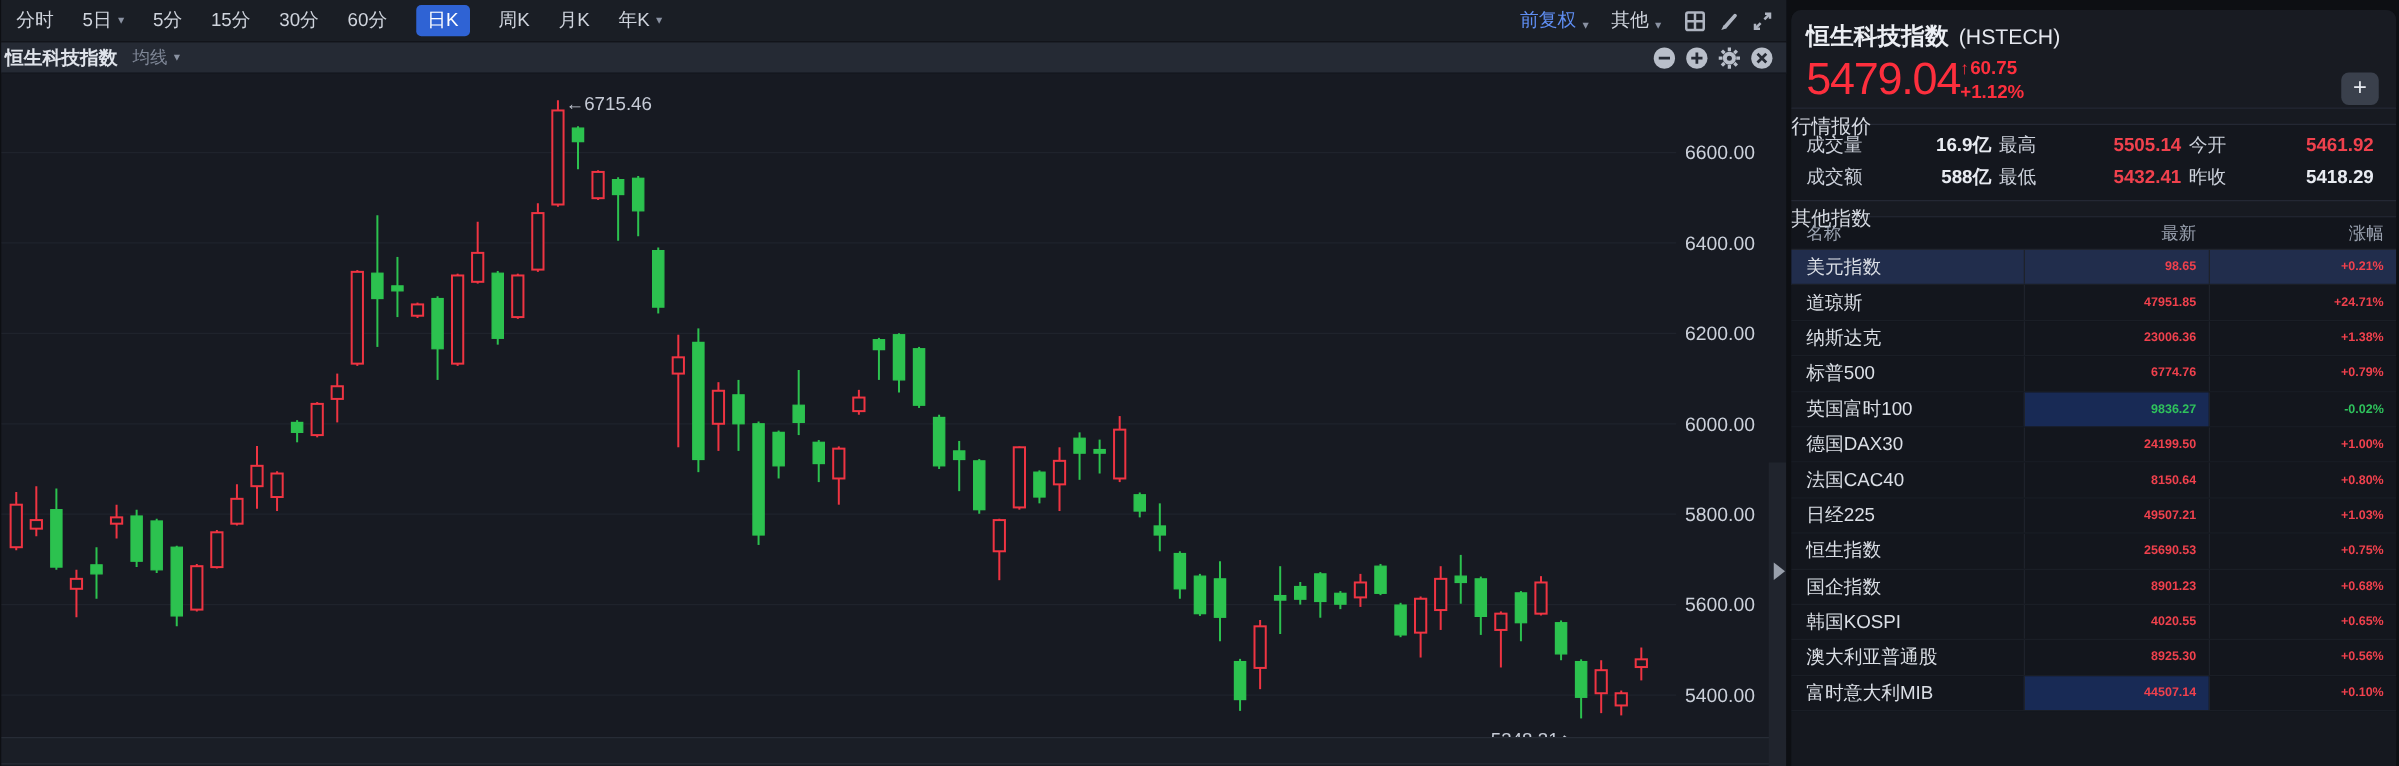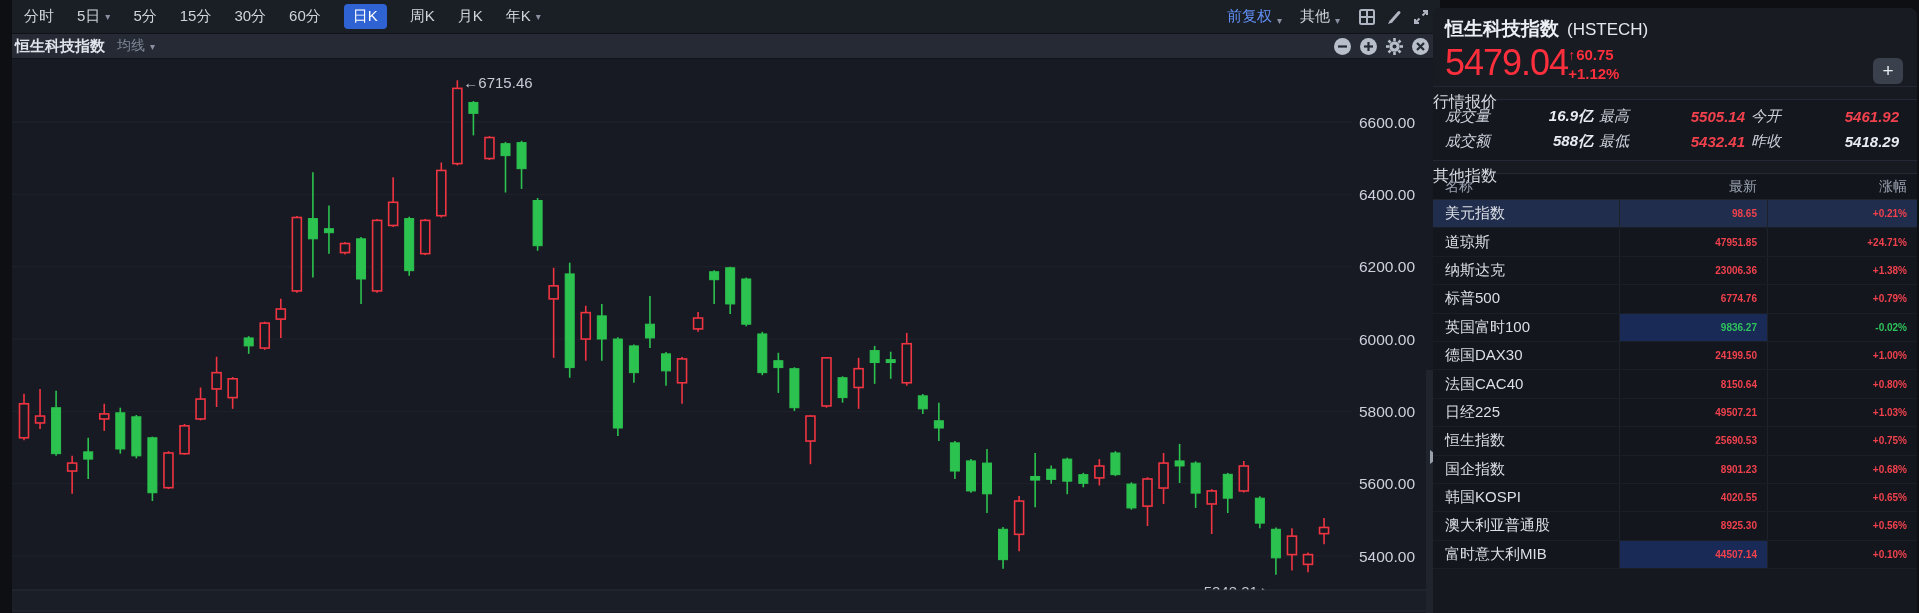--- a/index.html
+++ b/index.html
@@ -1,21 +1,21 @@
 <!DOCTYPE html>
 <html><head>
 <meta charset="utf-8">
 <style>
   * { margin:0; padding:0; box-sizing:border-box; }
   html,body { width:1919px; height:613px; overflow:hidden; background:#0d0f13;
     font-family:"Liberation Sans","DejaVu Sans",sans-serif; }
   .app { position:relative; width:1919px; height:613px; }
 
   
-  .chart-sec { position:absolute; left:12px; top:0; width:1428px; height:613px; background:#171a22; }
+  .chart-sec { position:absolute; left:1px; top:0; width:1428px; height:613px; background:#171a22; }
   .toolbar { height:34px; background:#1a1e25; border-bottom:1px solid #101217;
     display:flex; align-items:center; padding:0 10px 0 12px; }
   .periods { display:flex; align-items:center; gap:23px; }
   .tb-item { color:#cfd4dd; font-size:15px; cursor:pointer; display:flex; align-items:center; white-space:nowrap; }
   .tb-item.active { background:#2f63d4; color:#ffffff; border-radius:4px; padding:3px 9px; }
   .caret { font-size:10px; color:#8a92a2; margin-left:5px; }
   .tb-right { margin-left:auto; display:flex; align-items:center; gap:18px; }
   .tb-link { font-size:15px; color:#cfd4dd; display:flex; align-items:flex-end; cursor:pointer; }
   .tb-link.blue > span:first-child { color:#5f8ef2; }
   .tb-icons { display:flex; align-items:center; gap:9px; }
@@ -41,21 +41,21 @@
   .p-price { font-size:36px; font-weight:normal; color:#fd2f3d; letter-spacing:-1px; line-height:38px; }
   .p-chg { margin-left:0; padding-top:2px; }
   .p-chg-abs { font-size:15px; font-weight:bold; color:#fd2f3d; }
   .p-chg-abs .arr { font-size:14px; margin-right:1px; }
   .p-chg-pct { font-size:15px; font-weight:bold; color:#fd2f3d; margin-top:2px; }
   .p-add { position:absolute; right:2px; top:14px; width:30px; height:26px; background:#3a404c;
     color:#e8ebf1; font-size:19px; border:none; border-radius:6px; line-height:24px; cursor:pointer; }
   .p-sec { height:14px; line-height:29px; padding-left:0; font-size:16px; color:#d6dae2;
     background:#171a21; border-top:1px solid #242834; border-bottom:1px solid #242834; }
   .p-quotes { padding:4px 12px 6px 12px; background:#14171e; }
-  .q-row { display:grid; grid-template-columns:62px 92px 52px 100px 52px 102px; align-items:center; height:25px;font-style:italic; }
+  .q-row { display:grid; grid-template-columns:62px 92px 52px 100px 52px 102px; align-items:center; height:25px; }
   .q-label { font-size:15px; color:#ccd1db; }
   .q-val { font-size:15px; font-weight:bold; text-align:right; padding-right:6px; }
   .q-val.white { color:#e8ebf1; } .q-val.red { color:#f0414d; }
   .p-table { background:#12151c; }
   .p-thead { display:grid; grid-template-columns:186px 148px 150px; height:26px; align-items:center;
     border-bottom:1px solid #20242d; }
   .p-thead span { font-size:14px; color:#9aa2b0; }
   .p-thead span:first-child { padding-left:12px; }
   .p-thead span:nth-child(2), .p-thead span:nth-child(3) { text-align:right; padding-right:10px; }
   .t-row { display:grid; grid-template-columns:186px 148px 150px; height:28.4px; align-items:center;

